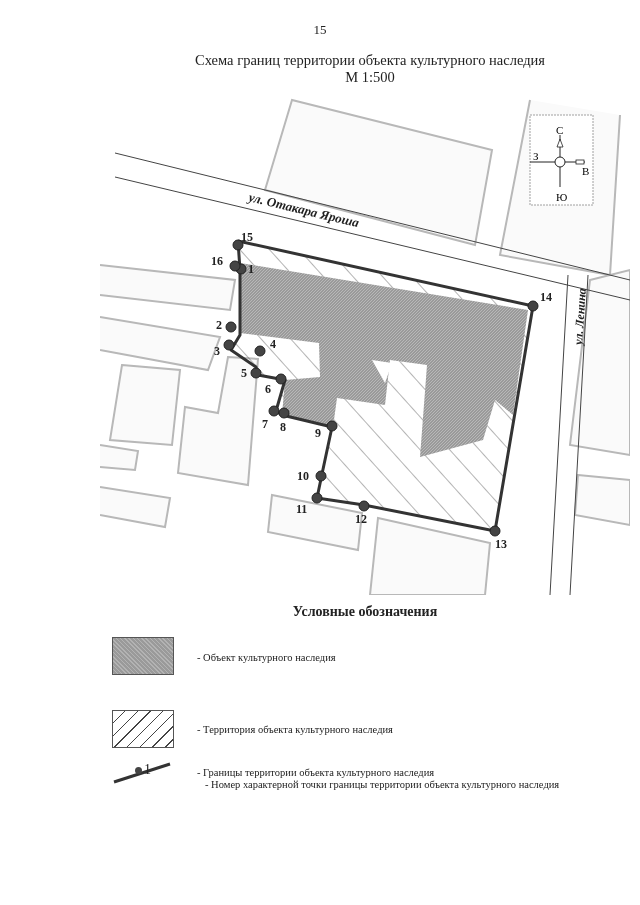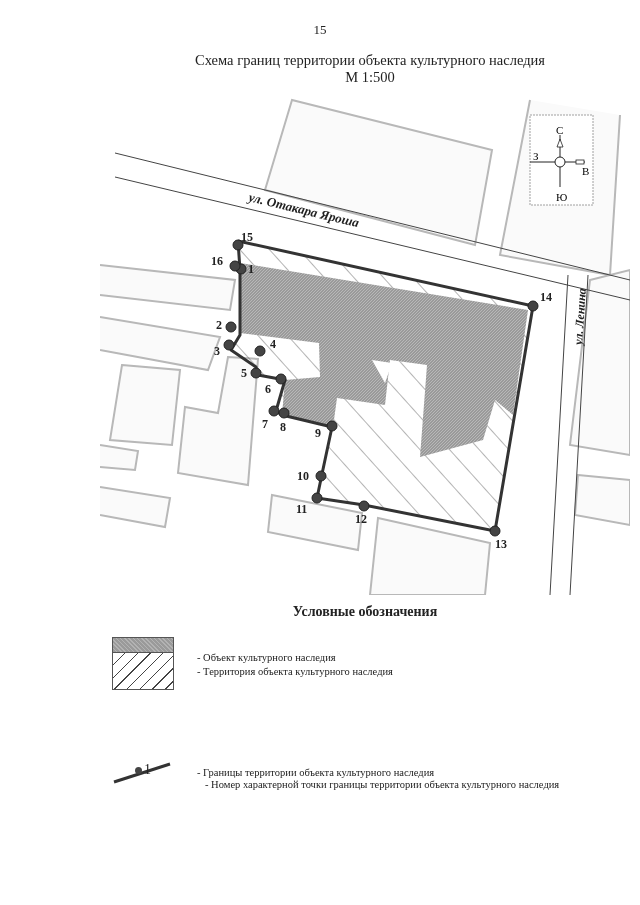--- a/index.html
+++ b/index.html
@@ -127,21 +127,21 @@
   </svg>
 </div>
 
 <div class="legend-title">Условные обозначения</div>
 
 <div class="legend-item" style="top:637px;">
   <div class="legend-swatch sw-object"></div>
   <span class="legend-label" style="top:15px;">- Объект культурного наследия</span>
 </div>
 
-<div class="legend-item" style="top:652px;">
+<div class="legend-item" style="top:710px;">
   <div class="legend-swatch sw-territory"></div>
   <span class="legend-label" style="top:14px;">- Территория объекта культурного наследия</span>
 </div>
 
 <div class="legend-item" style="top:762px;">
   <svg width="62" height="22">
     <line x1="2" y1="20" x2="58" y2="2" stroke="#333" stroke-width="3"></line>
   </svg>
   <span class="legend-label" style="top:5px;">- Границы территории объекта культурного наследия</span>
 </div>

